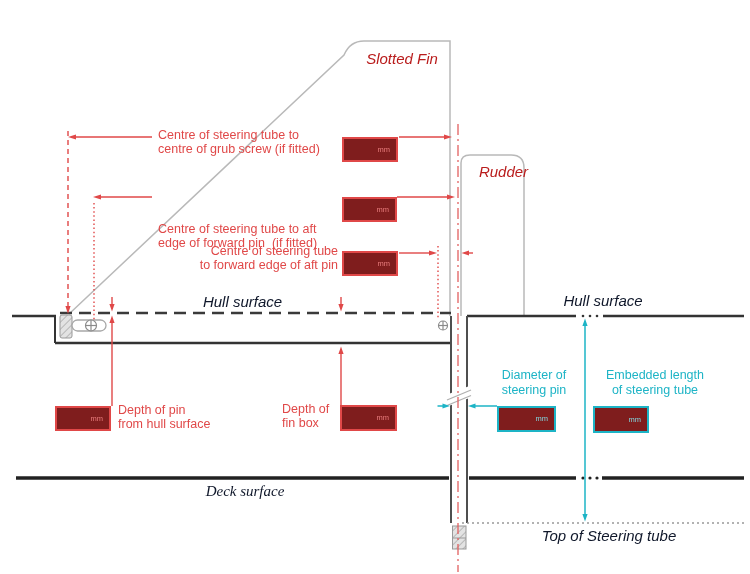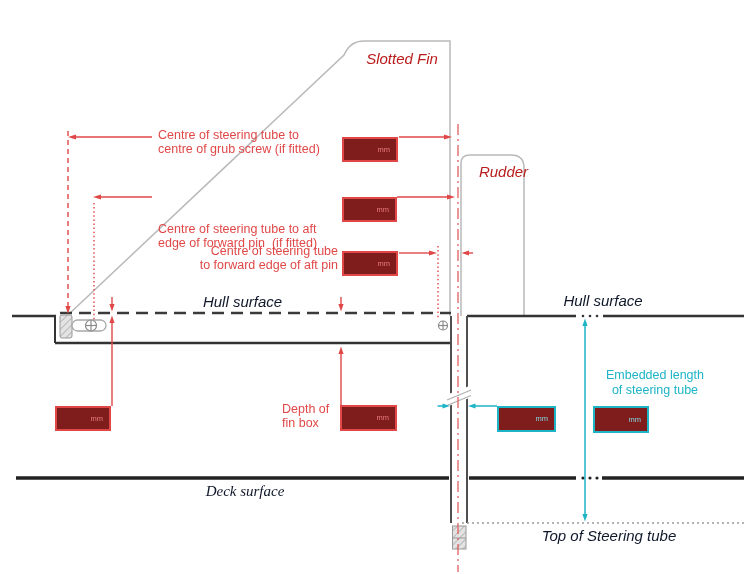--- a/index.html
+++ b/index.html
@@ -173,23 +173,27 @@
   <div class="lbl-part" style="left:548px;top:292px;width:110px;">Hull surface</div>
   <div class="lbl-part" style="left:190px;top:483px;width:110px;font-family:Liberation Serif, serif;">Deck surface</div>
   <div class="lbl-part" style="left:530px;top:527px;width:158px;">Top of Steering tube</div>
 
   <div class="lbl-red" style="left:158px;top:129px;width:190px;">Centre of steering tube to
 centre of grub screw (if fitted)</div>
   <div class="lbl-red" style="left:158px;top:190px;width:190px;margin-top:33px;">Centre of steering tube to aft
 edge of forward pin  (if fitted)</div>
   <div class="lbl-red ta-r" style="left:146px;top:245px;width:192px;">Centre of steering tube
 to forward edge of aft pin</div>
+  <div class="lbl-red" style="left:118px;top:404px;width:125px;">Depth of pin
+from hull surface</div>
   <div class="lbl-red" style="left:282px;top:403px;width:60px;">Depth of
 fin box</div>
 
+  <div class="lbl-cyan" style="left:488px;top:368px;width:92px;">Diameter of
+steering pin</div>
   <div class="lbl-cyan" style="left:596px;top:368px;width:118px;">Embedded length
 of steering tube</div>
 
   <div class="vbox red" style="left:342px;top:137px;width:56px;height:25px;">
     <span class="mm">mm</span>
   </div>
   <div class="vbox red" style="left:342px;top:197px;width:55px;height:25px;">
     <span class="mm">mm</span>
   </div>
   <div class="vbox red" style="left:342px;top:251px;width:56px;height:25px;">

